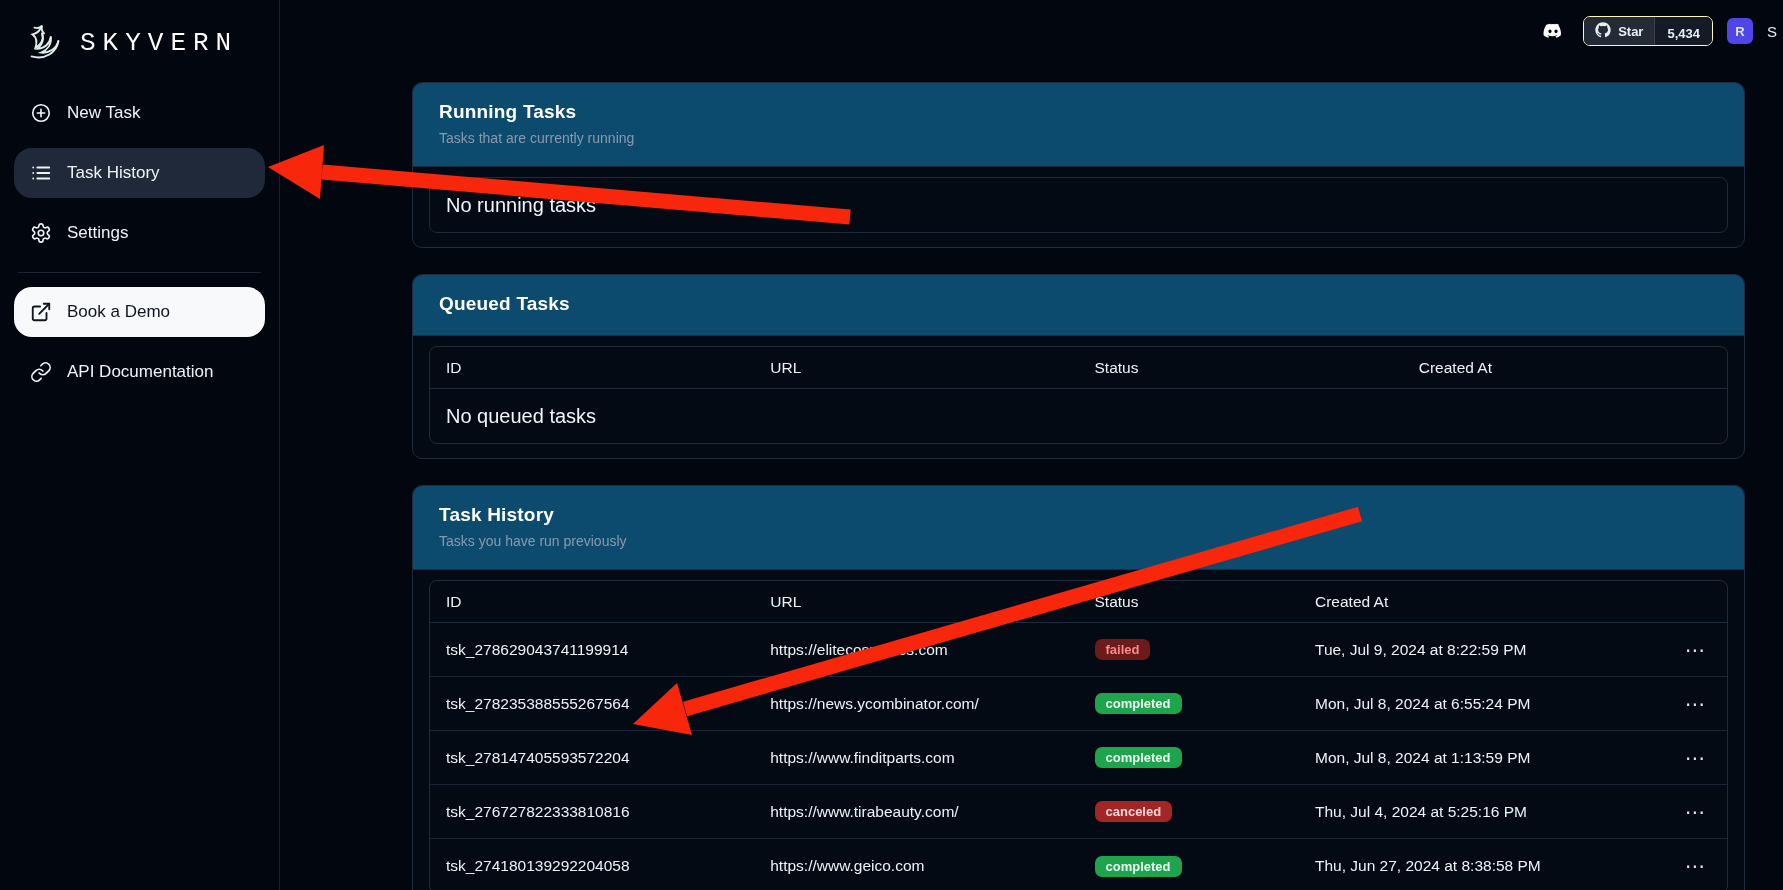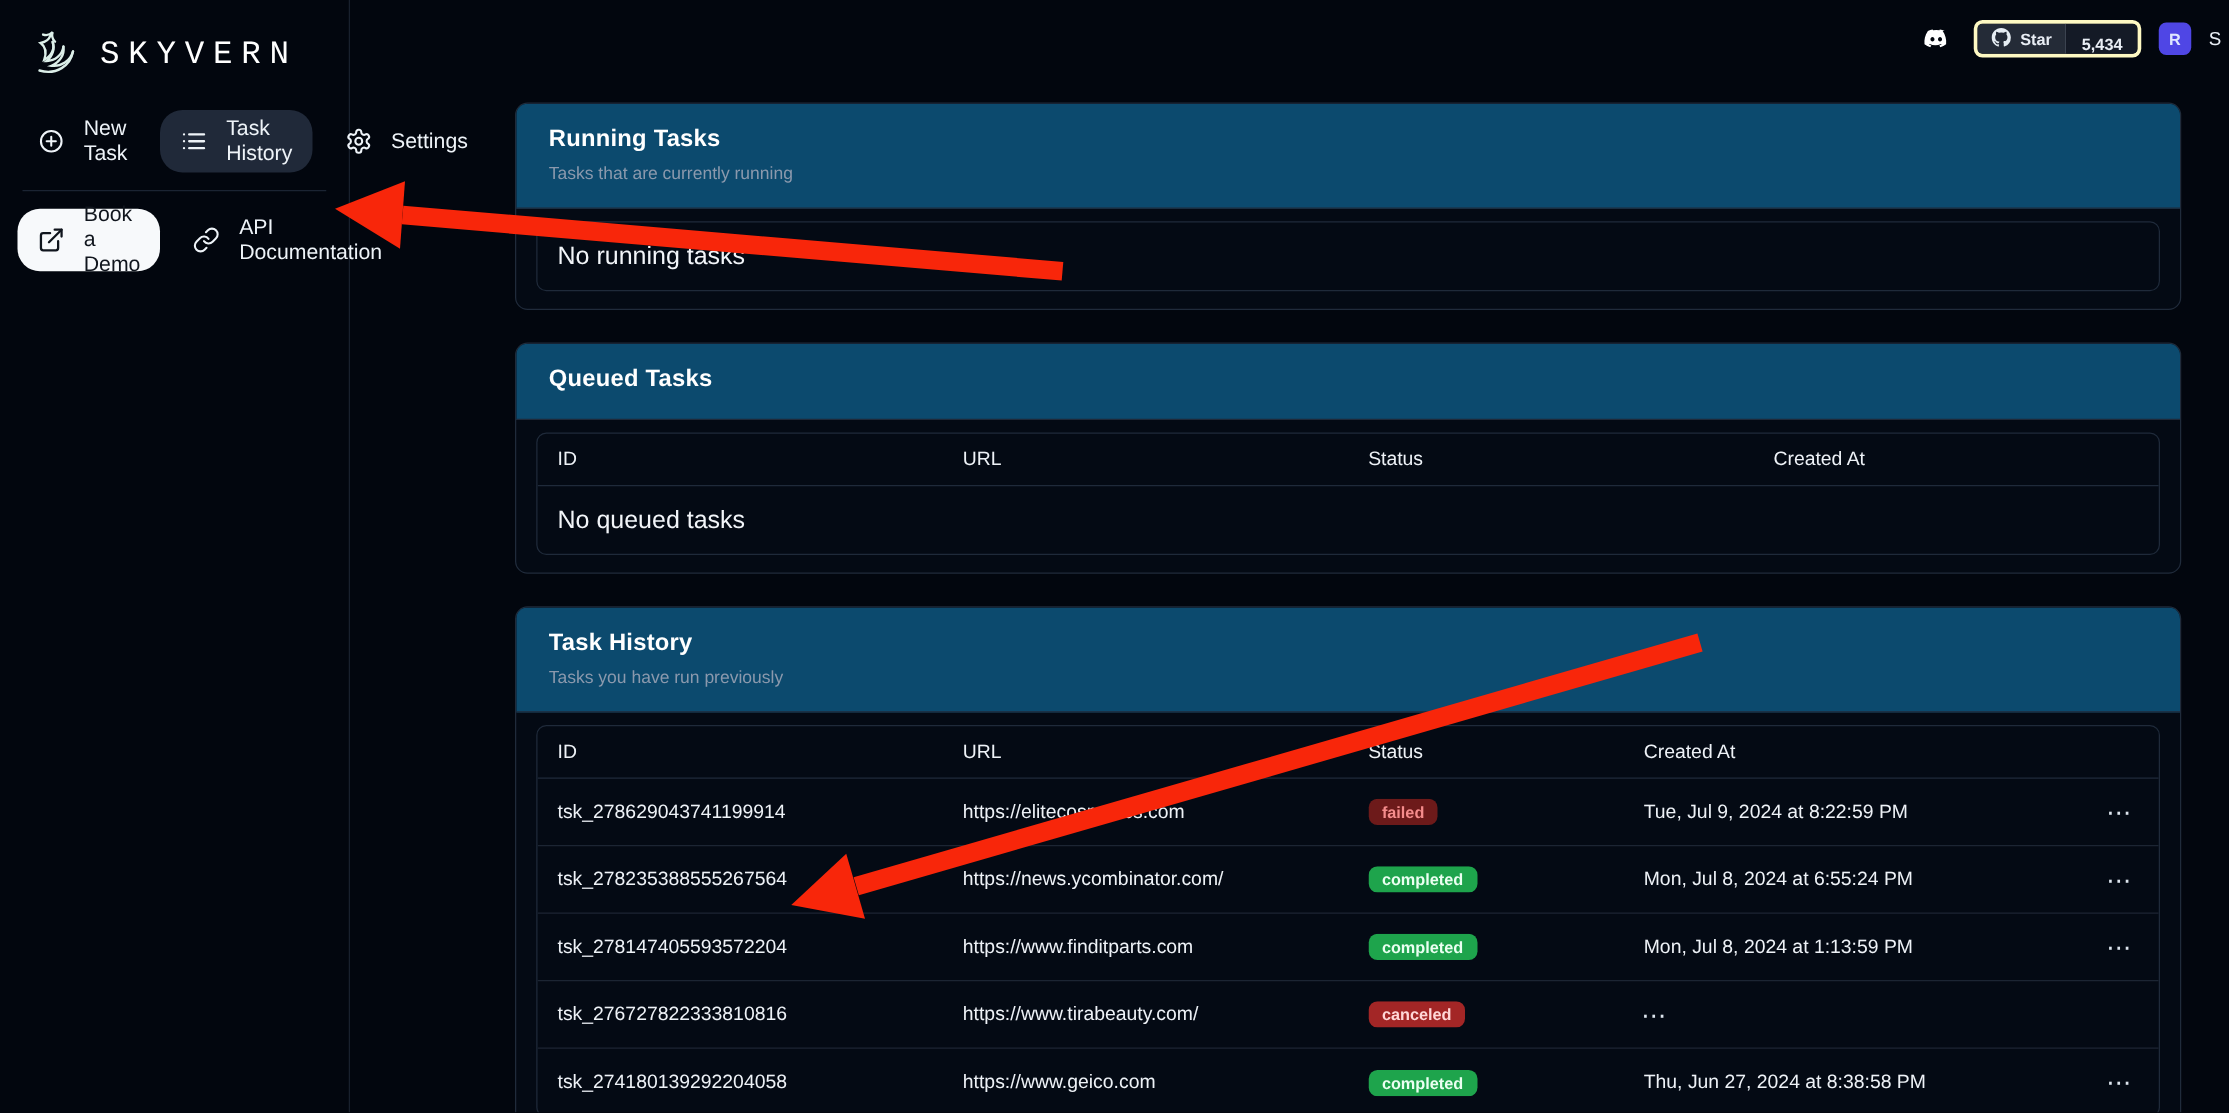--- a/index.html
+++ b/index.html
@@ -16,21 +16,21 @@
     width:280px; flex-shrink:0;
     border-right:1px solid #18202d;
     padding:14px;
     display:flex; flex-direction:column;
     background:#02060e;
   }
   .logo-row { display:flex; align-items:center; gap:12px; padding:6px 8px; margin-bottom:16px;font-family:Liberation Mono, monospace; }
   .logo-row svg { width:46px; height:46px; display:block; }
   .logo-text { font-size:26px; letter-spacing:7px; color:#ffffff; font-weight:400; }
 
-  .nav { display:flex; flex-direction:row; gap:10px; }
+  .nav { display:flex; flex-direction:column; gap:10px; }
   .nav-item {
     display:flex; align-items:center; gap:15px;
     height:50px; padding:0 16px;
     border-radius:18px;
     color:#eef3f8; font-size:17px;
     cursor:pointer; user-select:none;
   }
   .nav-item.active { background:#202939; }
   .nav-item.light { background:#f7f9fb; color:#10151d; font-weight:500; }
   .nicon { width:22px; height:22px; display:flex; align-items:center; justify-content:center; flex-shrink:0; }
@@ -42,21 +42,21 @@
   .main { flex:1; position:relative; overflow:hidden; }
 
   .topbar {
     position:absolute; top:14px; right:6px;
     display:flex; align-items:center; gap:14px; height:34px; z-index:5;
   }
   .discord { width:30px; height:24px; display:flex; align-items:center; cursor:pointer; }
   .discord svg { width:28px; height:22px; }
   .gh {
     display:flex; align-items:stretch; height:30px;
-    border:3px solid #fef9c3; border-radius:7px; overflow:hidden;
+    border:1px solid #fef9c3; border-radius:7px; overflow:hidden;
     font-size:13px; font-weight:700; color:#e9eef5; cursor:pointer;
   }
   .gh-left { display:flex; align-items:center; gap:7px; padding:0 11px; background:#242b37; border-right:1px solid #3b4350; }
   .gh-left svg { width:16px; height:16px; }
   .gh-right { display:flex; align-items:center; padding:16px 12px; background:#141a26; }
   .avatar {
     width:26px; height:26px; border-radius:6px; background:#4f46e5;
     color:#dfe6ff; font-size:13px; font-weight:700;
     display:flex; align-items:center; justify-content:center; cursor:pointer;
   }
@@ -287,20 +287,21 @@
                   <button class="dots">⋯</button>
                 </div>
             </div>
 
             <div class="trow">
               <div class="cell c-id">tsk_276727822333810816</div>
               <div class="cell c-url">https://www.tirabeauty.com/</div>
               <div class="cell c-status">
                 <span class="badge" data-status="canceled">canceled</span>
               </div>
+              <div class="cell c-created">Thu, Jul 4, 2024 at 5:25:16 PM</div>
               <div class="cell c-actions">
                   <button class="dots">⋯</button>
                 </div>
             </div>
 
             <div class="trow">
               <div class="cell c-id">tsk_274180139292204058</div>
               <div class="cell c-url">https://www.geico.com</div>
               <div class="cell c-status">
                 <span class="badge" data-status="completed">completed</span>

